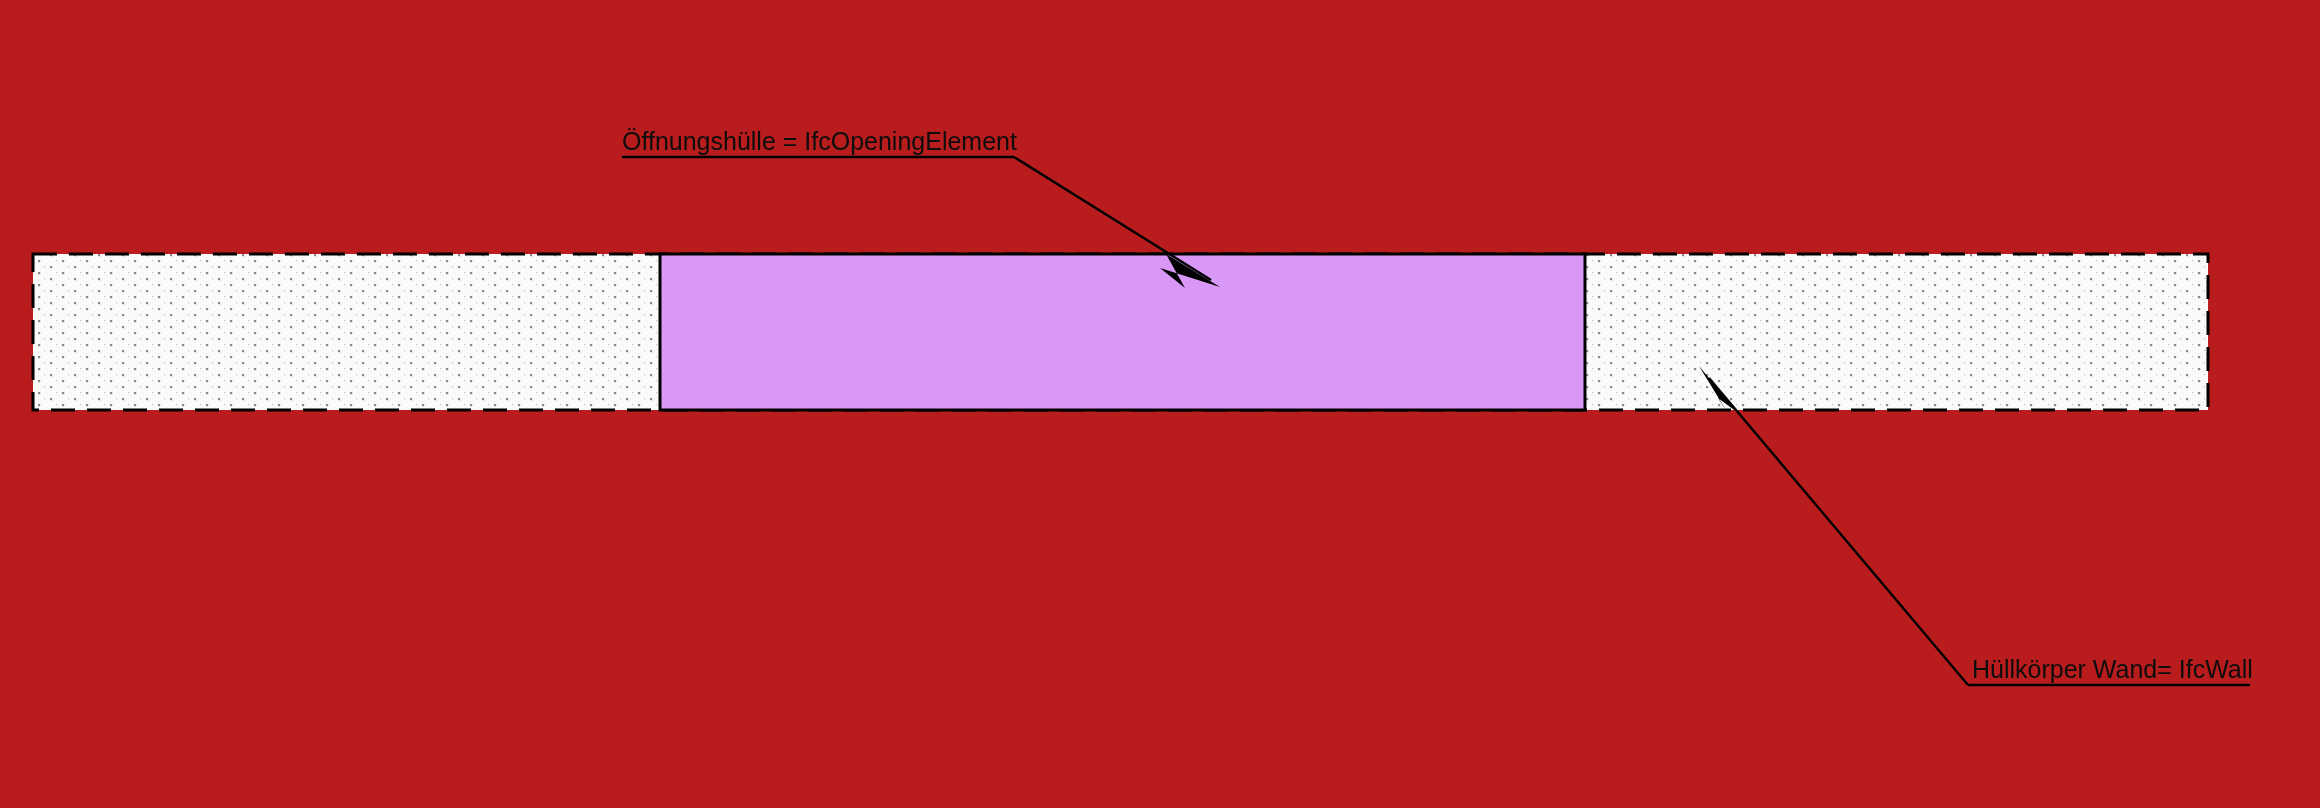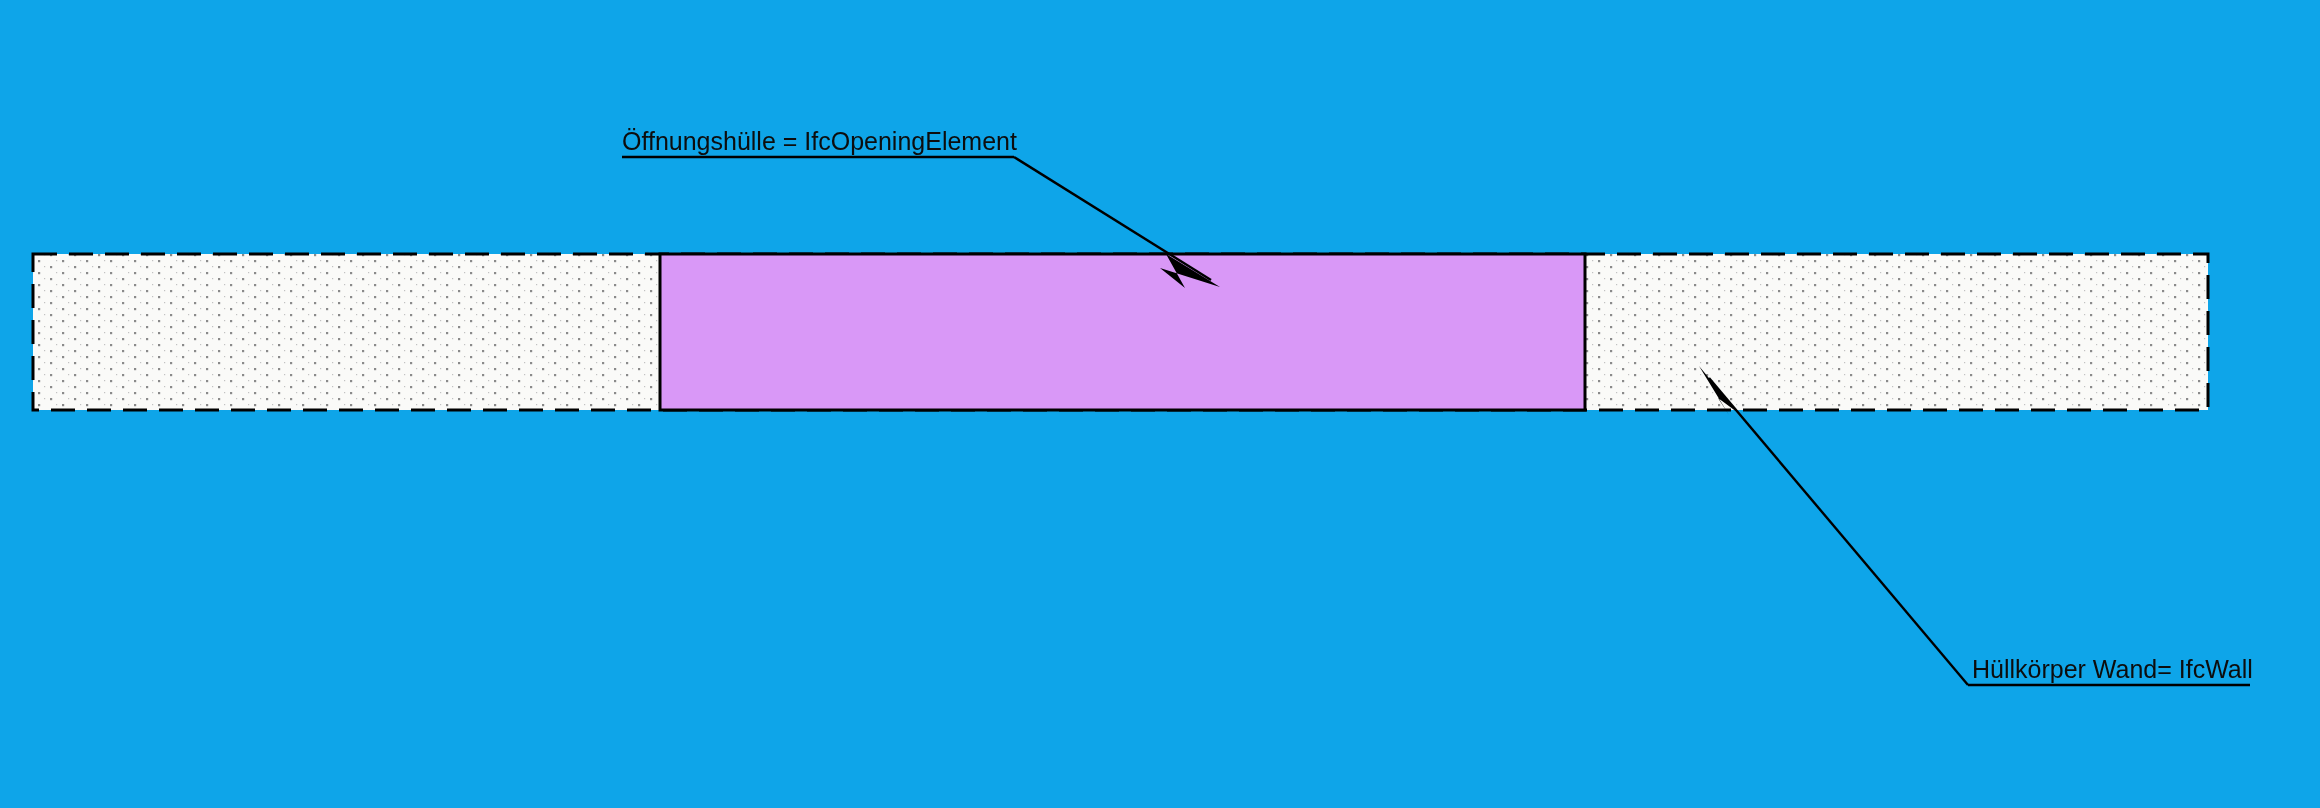--- a/index.html
+++ b/index.html
@@ -29,21 +29,21 @@
   .annotation-text {
     font-family: "Liberation Sans", sans-serif;
     font-size: 25px;
     fill: #0d0d0d;
     white-space: pre;
   }
 </style>
 </head>
 <body>
 
-<div id="canvas" style="width: 2320px; height: 808px; background: #0ea5e9;">
+<div id="canvas" style="width: 2320px; height: 808px; background: #b91c1c;">
   <svg id="diagram-svg" viewBox="0 0 2320 808" xmlns="http://www.w3.org/2000/svg" style="width: 2320px; height: 808px;">
     <defs>
       <pattern id="stipple" x="0" y="0" width="24" height="24" patternUnits="userSpaceOnUse">
         <rect x="0" y="0" width="24" height="24" fill="#fafaf8"></rect>
         <rect x="2" y="2" width="2.2" height="2.2" fill="#8a8a8a"></rect>
         <rect x="14" y="8" width="2.2" height="2.2" fill="#8a8a8a"></rect>
         <rect x="2" y="14" width="2.2" height="2.2" fill="#8a8a8a"></rect>
         <rect x="14" y="20" width="2.2" height="2.2" fill="#8a8a8a"></rect>
         <rect x="8" y="8" width="1.2" height="1.2" fill="#c2c2c2"></rect>
         <rect x="20" y="2" width="1.2" height="1.2" fill="#c2c2c2"></rect>

